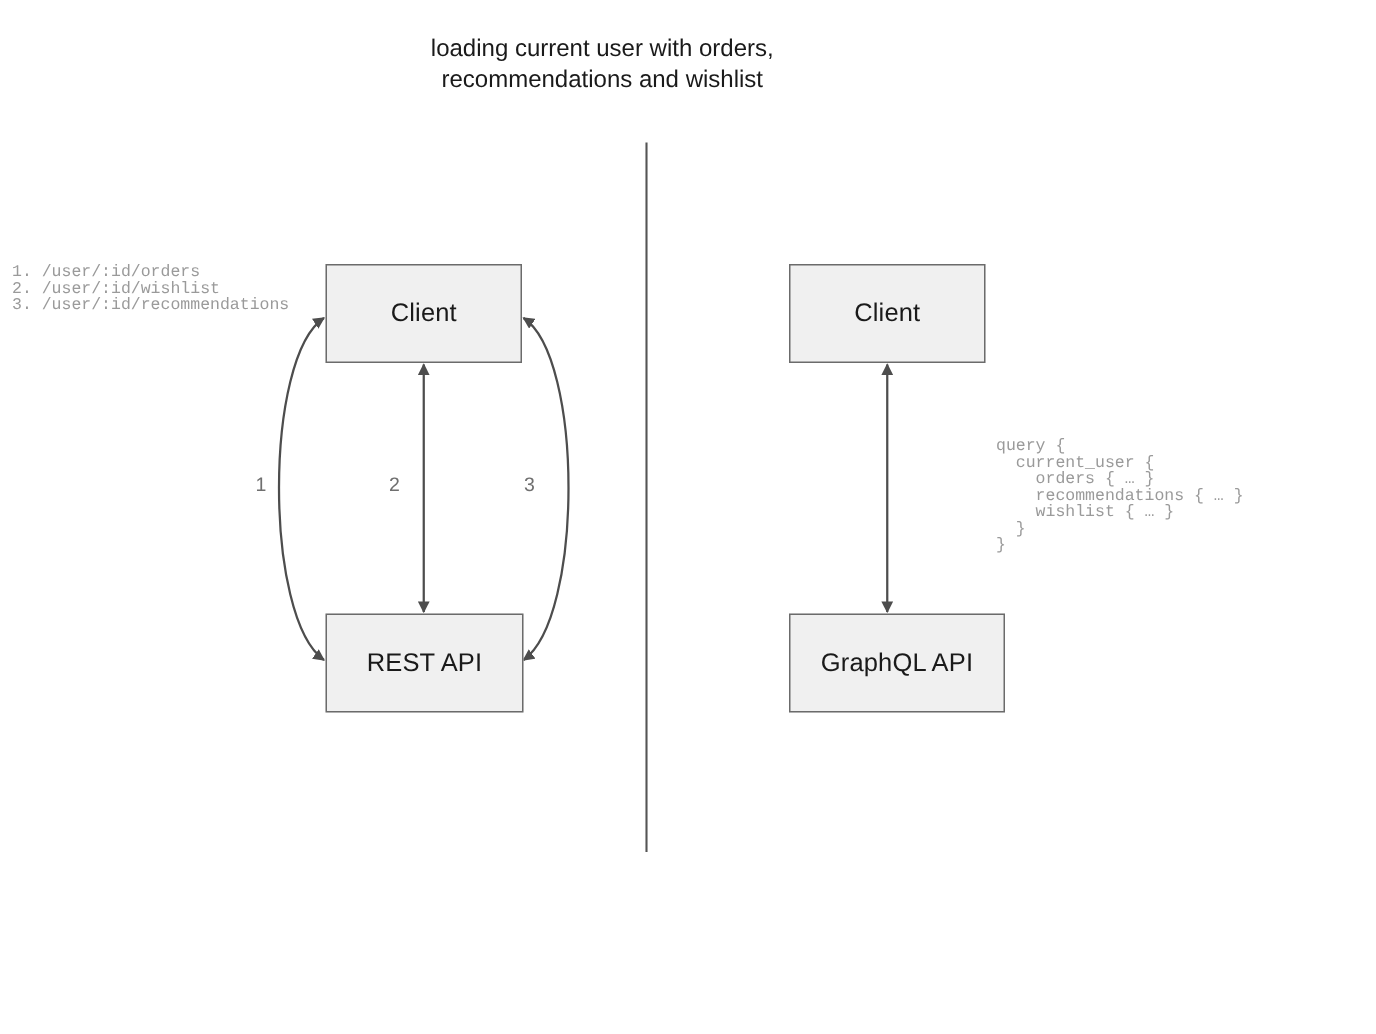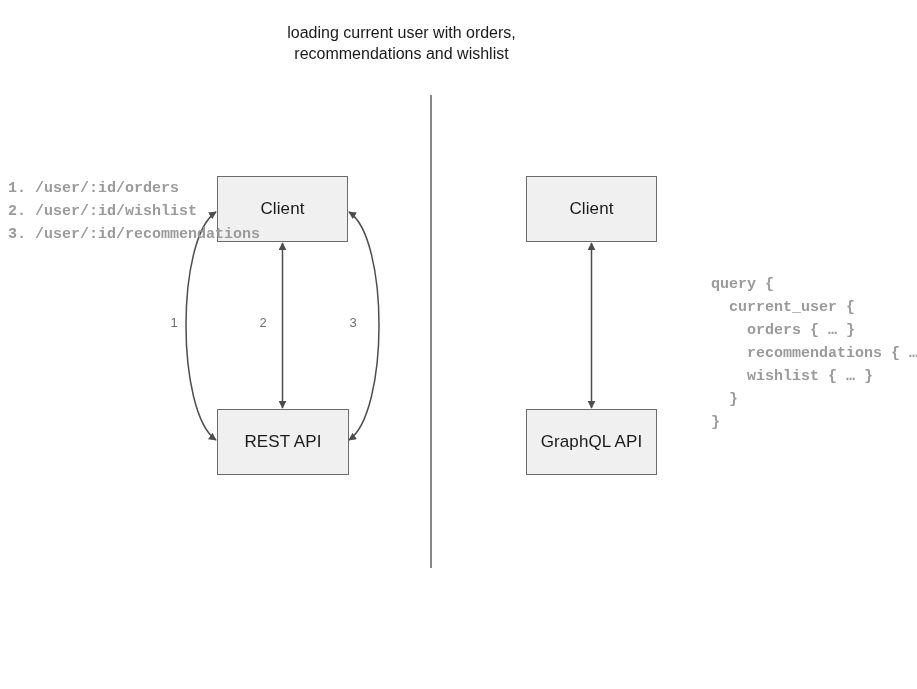--- a/index.html
+++ b/index.html
@@ -46,34 +46,33 @@
     align-items: center;
     justify-content: center;
     font-size: 17px;
     color: #1a1a1a;
     letter-spacing: 0.1px;
     text-align: center;
   }
   #node-client-rest  { left: 217px; top: 176px; width: 131px; height: 66px; }
   #node-rest-api     { left: 217px; top: 409px; width: 132px; height: 66px; }
   #node-client-gql   { left: 526px; top: 176px; width: 131px; height: 66px; }
-  #node-graphql-api  { left: 526px; top: 409px; width: 131px; height: 66px; }
+  #node-graphql-api  { left: 526px; top: 409px; width: 144px; height: 66px; }
 
   
   .mono {
     position: absolute;
     font-family: "Liberation Mono", "DejaVu Sans Mono", monospace;
-    font-size: 15px;
-    line-height: 23px;
+    font-size: 11px;
+    line-height: 11px;
     color: #9a9a9a;
     white-space: pre;
-    font-weight: bold;
   }
   #rest-routes { left: 8px;   top: 177px; }
-  #gql-query   { left: 664px; top: 273px; margin-left: 47px; }
+  #gql-query   { left: 664px; top: 293px; }
 
   
   .edge-label {
     position: absolute;
     font-size: 13px;
     color: #6f6f6f;
     text-align: center;
     width: 18px;
   }
   #edge-label-1 { left: 165px; top: 315px; }

